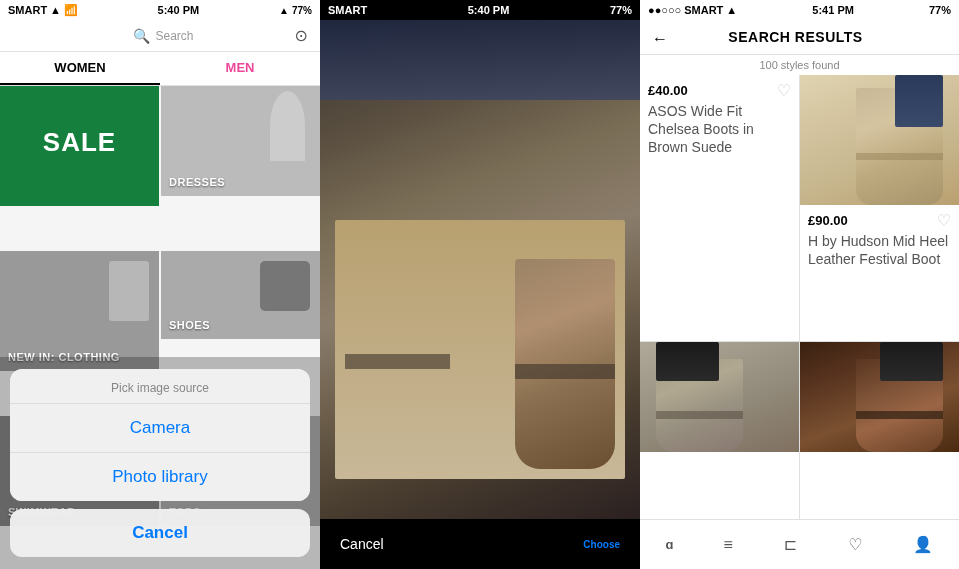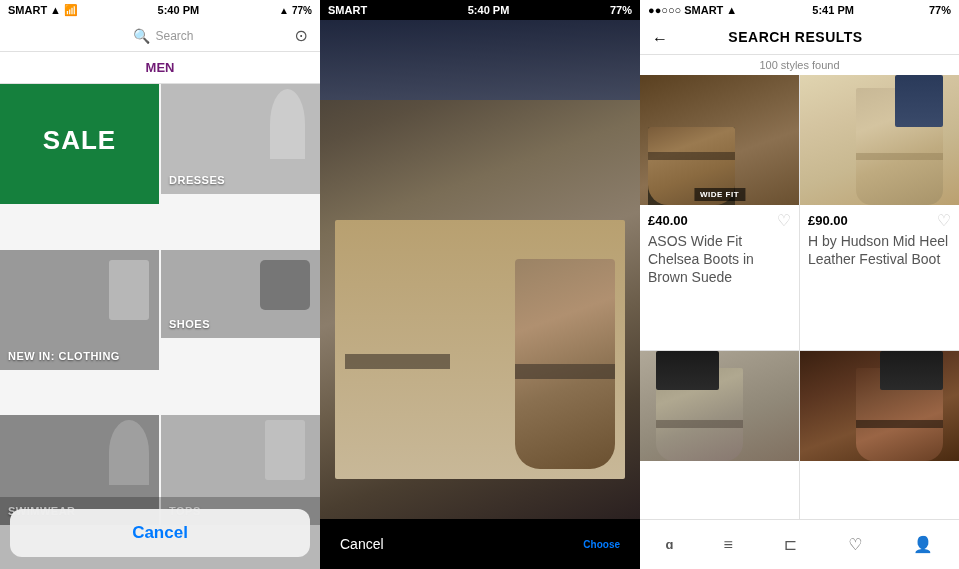--- a/index.html
+++ b/index.html
@@ -56,21 +56,21 @@
       display: flex;
       background: #fff;
       border-bottom: 1px solid #e0e0e0;
     }
     .tab {
       flex: 1;
       text-align: center;
       padding: 8px 0;
       font-size: 13px;
       font-weight: 600;
-      color: #701a75;
+      color: #ec4899;
     }
     .tab.active {
       color: #000;
       border-bottom: 2px solid #000;
     }
     .categories-grid {
       display: grid;
       grid-template-columns: 1fr 1fr;
       gap: 2px;
       flex: 1;
@@ -362,20 +362,21 @@
   <div class="search-bar">
     <div style="width:20px"></div>
     <div class="search-bar-center">
       <span>🔍</span>
       <span style="color:#999;font-size:12px;">Search</span>
     </div>
     <span class="camera-icon-btn">⊙</span>
   </div>
 
   <div class="tabs">
+    <div class="tab active">WOMEN</div>
     <div class="tab">MEN</div>
   </div>
 
   <div class="categories-grid">
     <div class="cat-cell cat-cell-sale" style="height:120px">
       <span class="sale-text">SALE</span>
     </div>
     <div class="cat-cell cat-cell-dresses" style="height:110px">
       <span class="cat-label">DRESSES</span>
       <div style="position:absolute;top:5px;right:15px;width:35px;height:70px;background:rgba(255,255,255,0.25);border-radius:50% 50% 0 0;"></div>
@@ -392,20 +393,25 @@
       <span class="cat-label">SWIMWEAR</span>
       <div style="position:absolute;top:5px;right:10px;width:40px;height:65px;background:rgba(255,255,255,0.2);border-radius:50% 50% 0 0;"></div>
     </div>
     <div class="cat-cell cat-cell-tops" style="height:110px">
       <span class="cat-label">TOPS</span>
       <div style="position:absolute;top:5px;right:15px;width:40px;height:60px;background:rgba(255,255,255,0.2);border-radius:3px;"></div>
     </div>
   </div>
 
   <div class="action-sheet-overlay">
+    <div class="action-sheet-group">
+      <div class="action-sheet-title-bar">Pick image source</div>
+      <div class="action-sheet-item">Camera</div>
+      <div class="action-sheet-item" style="border-bottom:none;">Photo library</div>
+    </div>
     <div class="action-sheet-cancel">Cancel</div>
   </div>
 </div>
 
 <div class="panel-photo">
 
   <div class="photo-status-bar">
     <div style="display:flex;align-items:center;gap:3px;">
       <span>SMART</span>
     </div>
@@ -450,26 +456,20 @@
   <div class="results-header">
     <span class="back-arrow">←</span>
     <span class="results-title">SEARCH RESULTS</span>
     <div style="width:24px;"></div>
   </div>
   <div class="results-subtitle">100 styles found</div>
 
   <div class="products-grid">
 
     <div class="product-card">
-      <div class="product-image product-image-top boot-1" style="position:relative;height:130px;">
-        <div class="product-leg-dark" style="width:55%;height:60%;bottom:0;left:5%;background:linear-gradient(180deg,#2a2a1a 0%,#3a3020 100%);border-radius:2px 2px 0 0;"></div>
-        <div style="position:absolute;bottom:0;left:5%;width:55%;height:60%;background:linear-gradient(160deg,#7a5c3a 0%,#9a7a50 30%,#8a6a40 60%,#6a5030 100%);border-radius:2px 2px 20px 20px;"></div>
-        <div style="position:absolute;bottom:35%;left:5%;width:55%;height:8px;background:rgba(40,30,20,0.5);"></div>
-        <div class="wide-fit-badge">WIDE FIT</div>
-      </div>
       <div class="product-info">
         <div class="product-price-row">
           <span class="product-price">£40.00</span>
           <span class="heart-icon">♡</span>
         </div>
         <span class="product-name">ASOS Wide Fit Chelsea Boots in Brown Suede</span>
       </div>
     </div>
 
     <div class="product-card">

